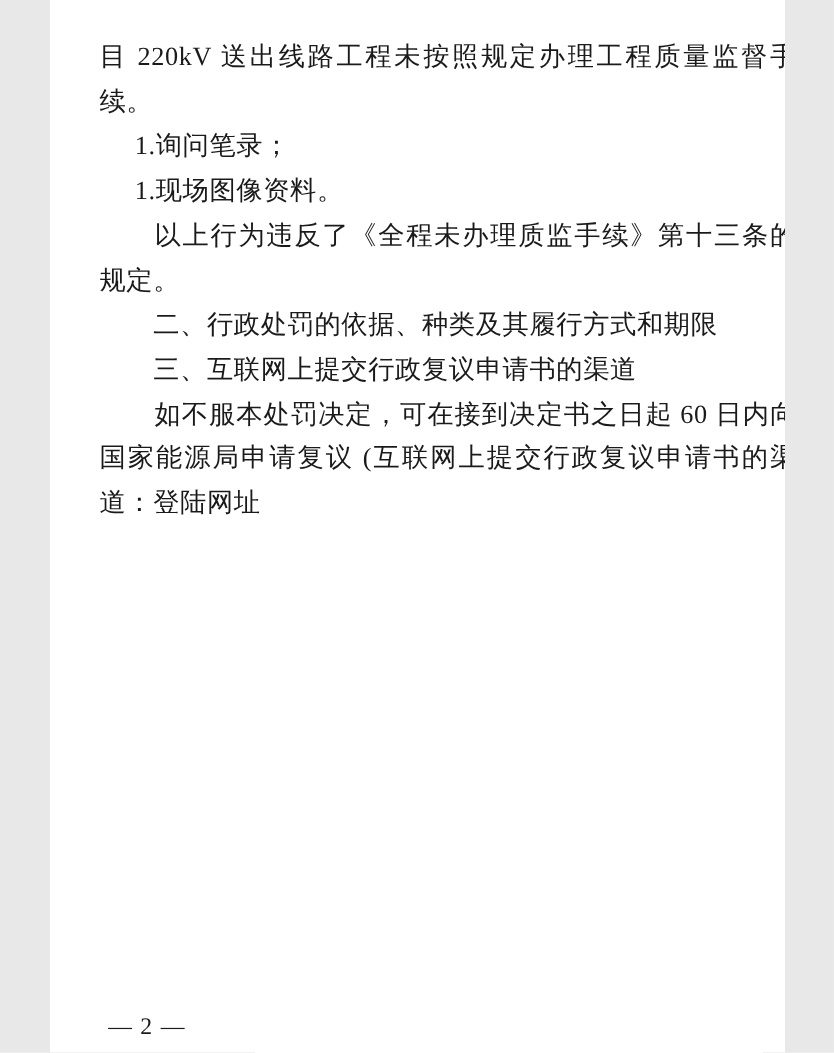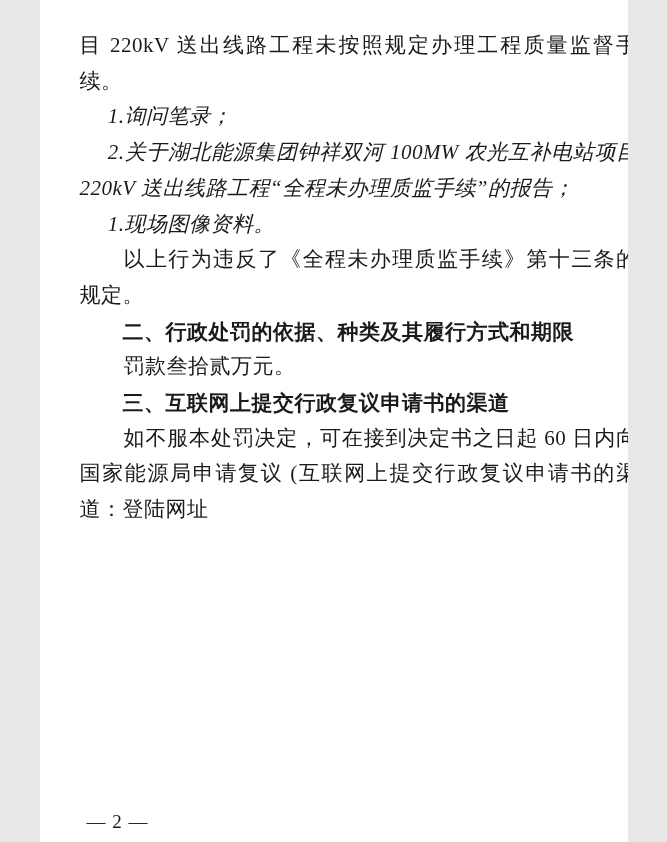--- a/index.html
+++ b/index.html
@@ -28,27 +28,26 @@
     margin: 0;
     text-align: justify;
     text-indent: 2.1em;
     letter-spacing: 0.5px;
   }
   .para.no-indent {
     text-indent: 0;
   }
   .para.num-indent {
     text-indent: 1.35em;
-    font-style: italic;
   }
   .sec-heading {
     margin: 0;
     font-size: 21px;
     line-height: 35.7px;
-    font-weight: 700;
+    font-weight: 400;
     font-family: "Liberation Sans", "DejaVu Sans", sans-serif;
     text-indent: 2.05em;
     text-align: left;
     letter-spacing: 0.5px;
   }
   .footer {
     position: absolute;
     left: 47px;
     bottom: 8px;
     font-size: 19px;
@@ -61,30 +60,28 @@
 <body>
 
 <div class="page">
   <main class="body-text">
 
     <p class="para no-indent">目 220kV 送出线路工程未按照规定办理工程质量监督手续。</p>
 
 
     <p class="para num-indent">1.询问笔录；</p>
 
-    <p class="para num-indent">2.关于湖北能源集团钟祥双河 100MW 农光互补电站项目 220kV 送出线路工程“全程未办理质监手续”的报告；</p>
 
     <p class="para num-indent">1.现场图像资料。</p>
 
     <p class="para">以上行为违反了《全程未办理质监手续》第十三条的规定。</p>
 
     <h2 class="sec-heading">二、行政处罚的依据、种类及其履行方式和期限</h2>
 
 
-    <p class="para">罚款叁拾贰万元。</p>
 
 
     <h2 class="sec-heading">三、互联网上提交行政复议申请书的渠道</h2>
 
     <p class="para"><span>如不服本处罚决定，可在接到决定书之日起 60 日内向国家能源局申请复议 (互联网上提交行政复议申请书的渠道：登陆网址 </span></p>
 
   </main>
 
   <div class="footer">— 2 —</div>
 </div>

